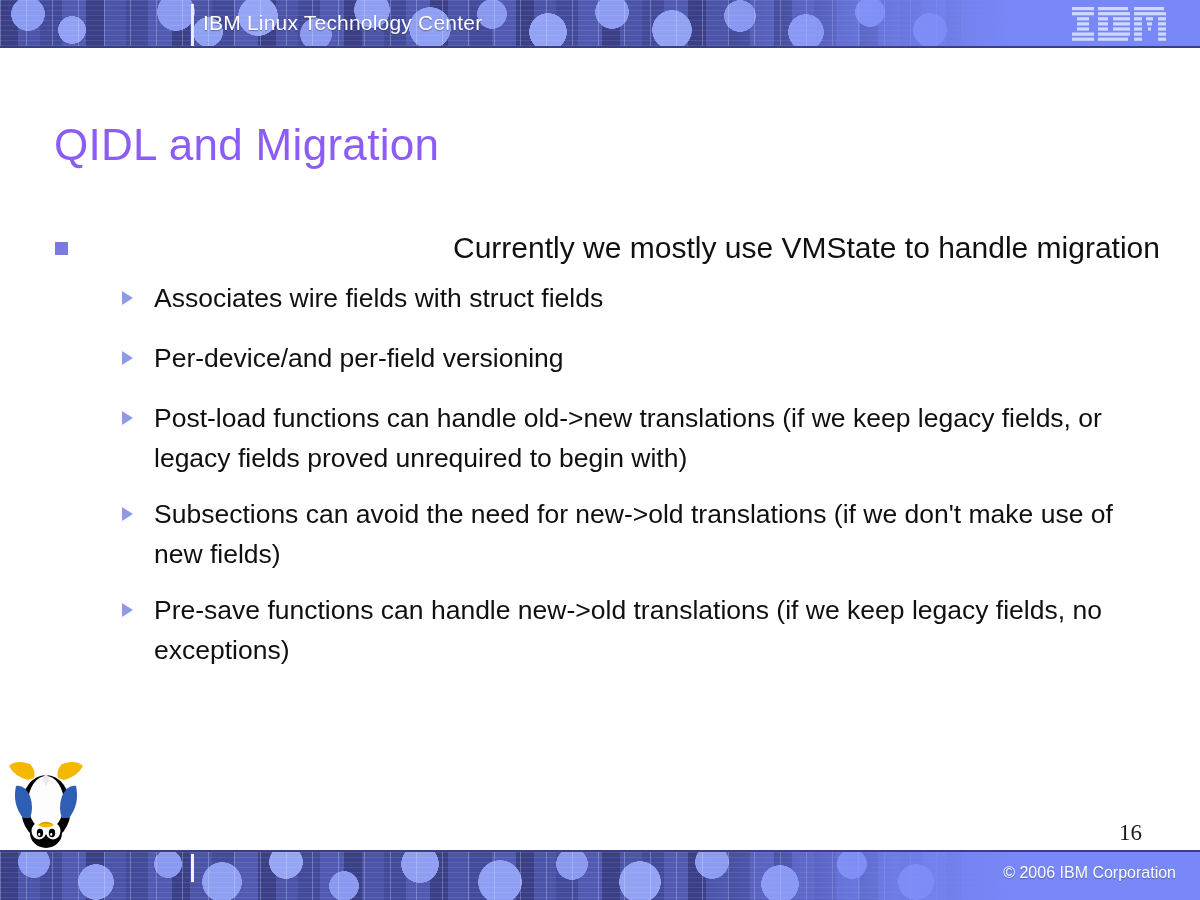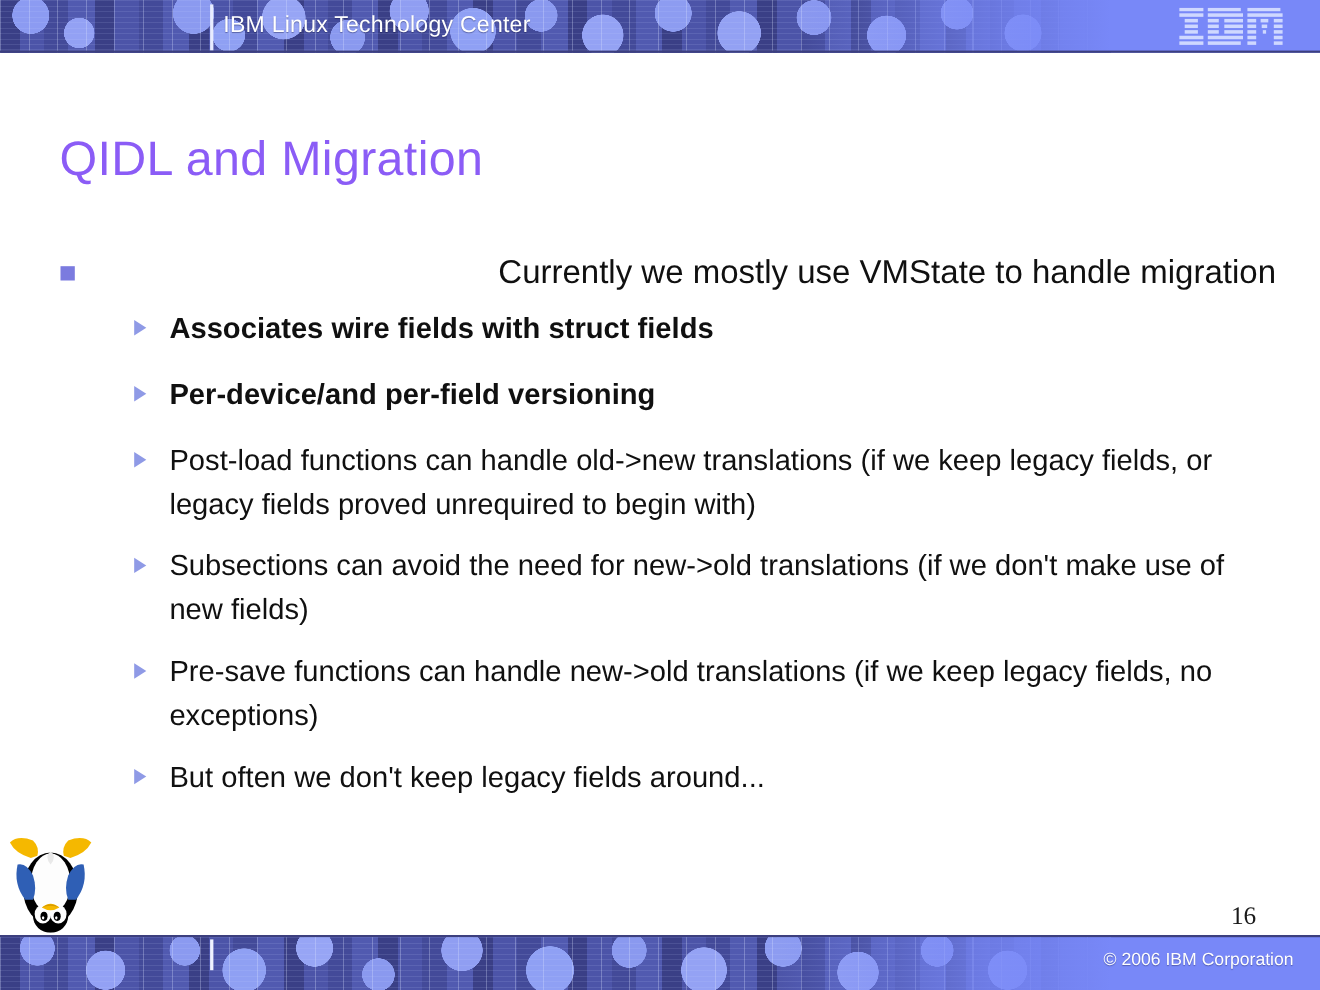--- a/index.html
+++ b/index.html
@@ -163,21 +163,21 @@
   }
   .bullet-l2 {
     position: relative;
     padding-left: 104px;
     margin-bottom: 16px;
     font-size: 26.5px;
     line-height: 40px;
     color: #101010;
   }
   .bullet-l2.strong {
-    font-weight: bold;
+    font-weight: normal;
     margin-bottom: 20px;
   }
   .bullet-l2 .marker-tri {
     position: absolute;
     left: 72px;
     top: 13px;
     width: 0;
     height: 0;
     border-left: 11px solid #8f9ae6;
     border-top: 7px solid transparent;
@@ -368,24 +368,20 @@
       <div class="bullet-l2">
         <span class="marker-tri"></span>
         <span class="bullet-text">Subsections can avoid the need for new-&gt;old translations (if we don't make use of new fields)</span>
       </div>
 
       <div class="bullet-l2">
         <span class="marker-tri"></span>
         <span class="bullet-text">Pre-save functions can handle new-&gt;old translations (if we keep legacy fields, no exceptions)</span>
       </div>
 
-      <div class="bullet-l2">
-        <span class="marker-tri"></span>
-        <span class="bullet-text">But often we don't keep legacy fields around...</span>
-      </div>
 
     </div>
   </div>
 
   <div class="tux">
     <svg width="80" height="96" viewBox="0 0 80 96" xmlns="http://www.w3.org/2000/svg" aria-hidden="true">
       <g transform="translate(40,48) rotate(180) translate(-40,-48)">
 
         <ellipse cx="40" cy="40" rx="25" ry="33" fill="#000000"></ellipse>
 

